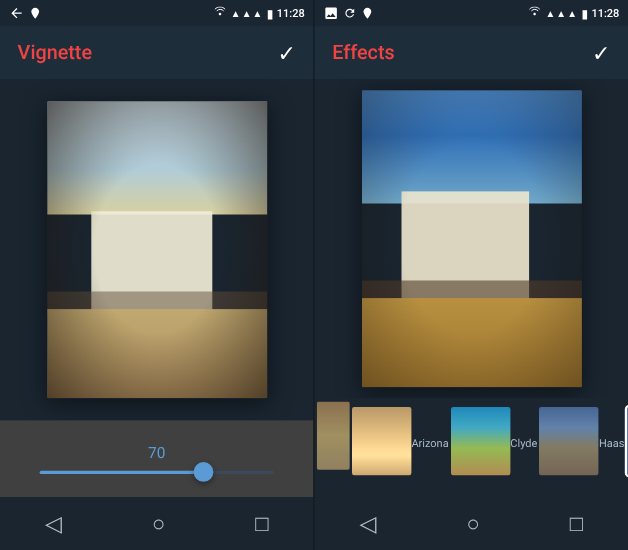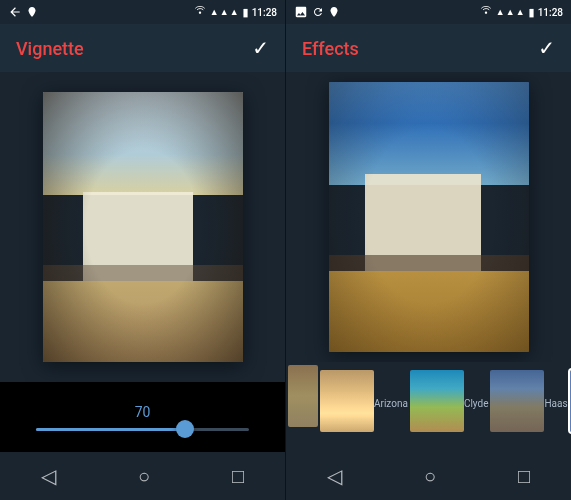--- a/index.html
+++ b/index.html
@@ -105,21 +105,21 @@
 
     
     .photo-frame {
       box-shadow: 0 4px 20px rgba(0,0,0,0.5);
       border-radius: 1px;
     }
 
     
     .slider-area {
       height: 70px;
-      background: #000000;
+      background: #404040;
       display: flex;
       flex-direction: column;
       align-items: center;
       justify-content: center;
       flex-shrink: 0;
       padding: 8px 36px;
     }
 
     .slider-value {
       color: #5b9bd5;

